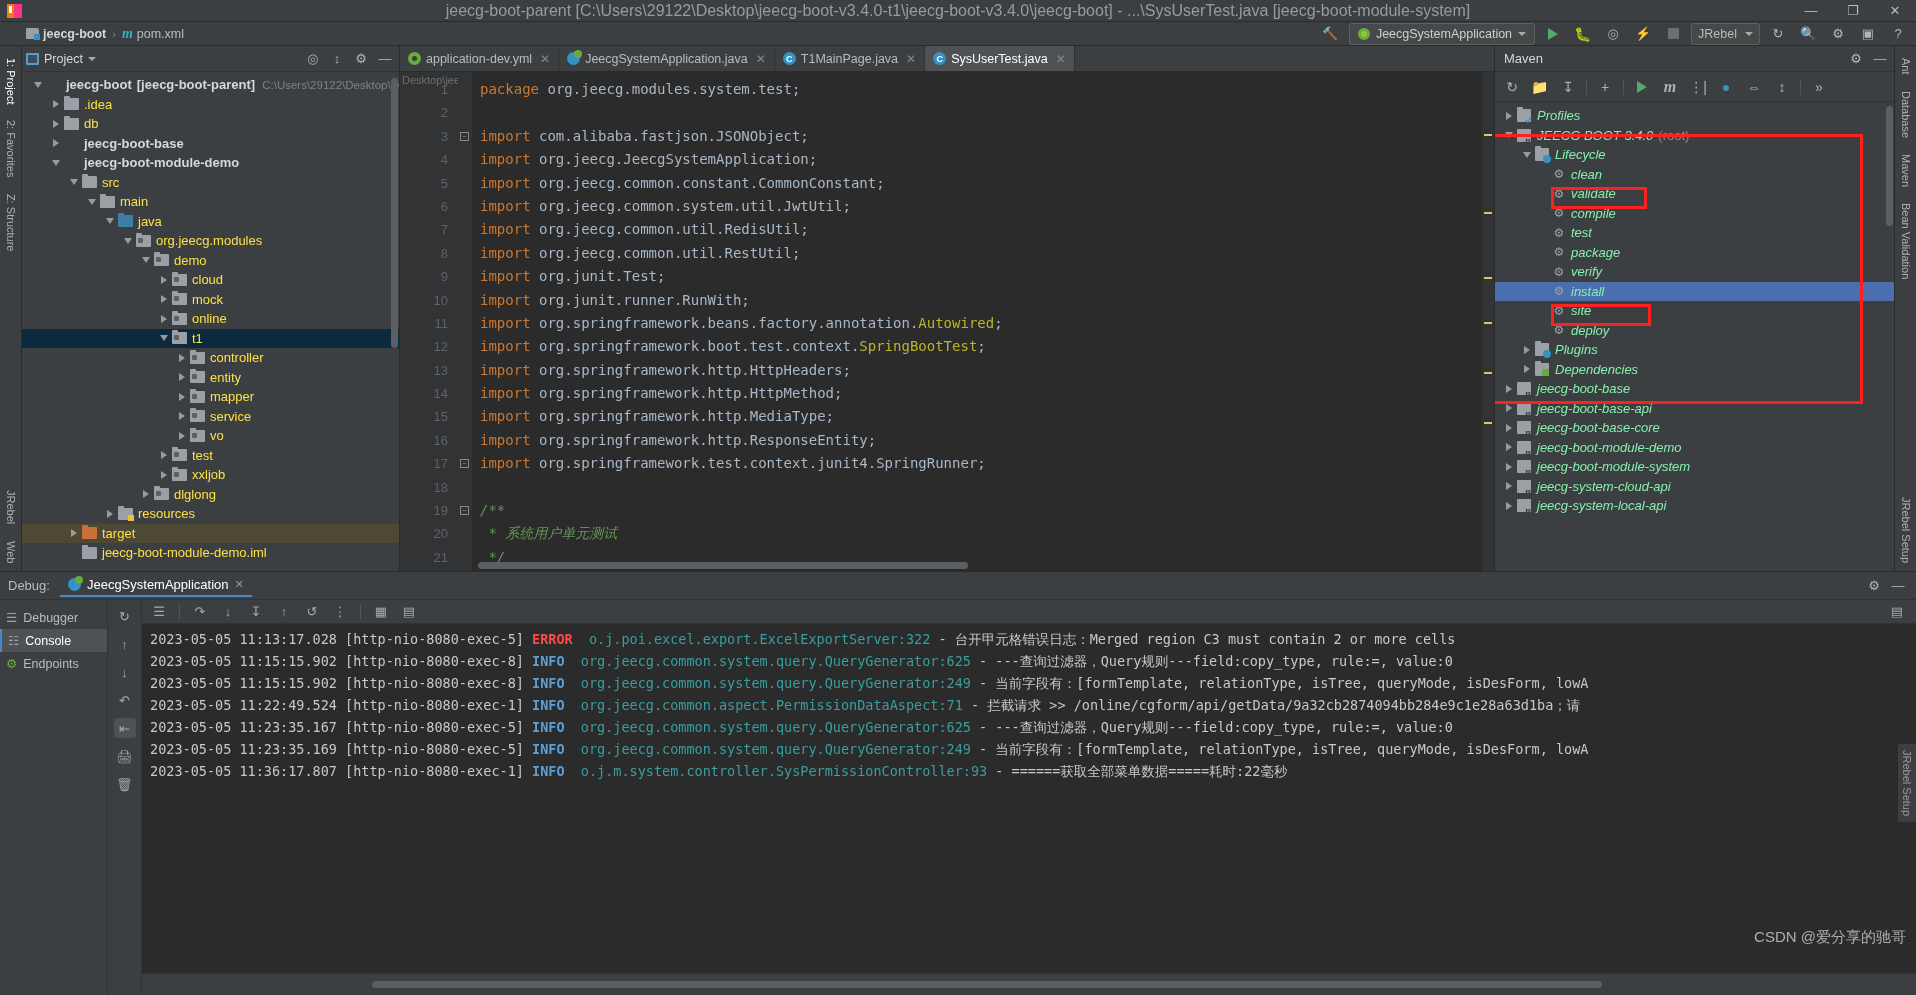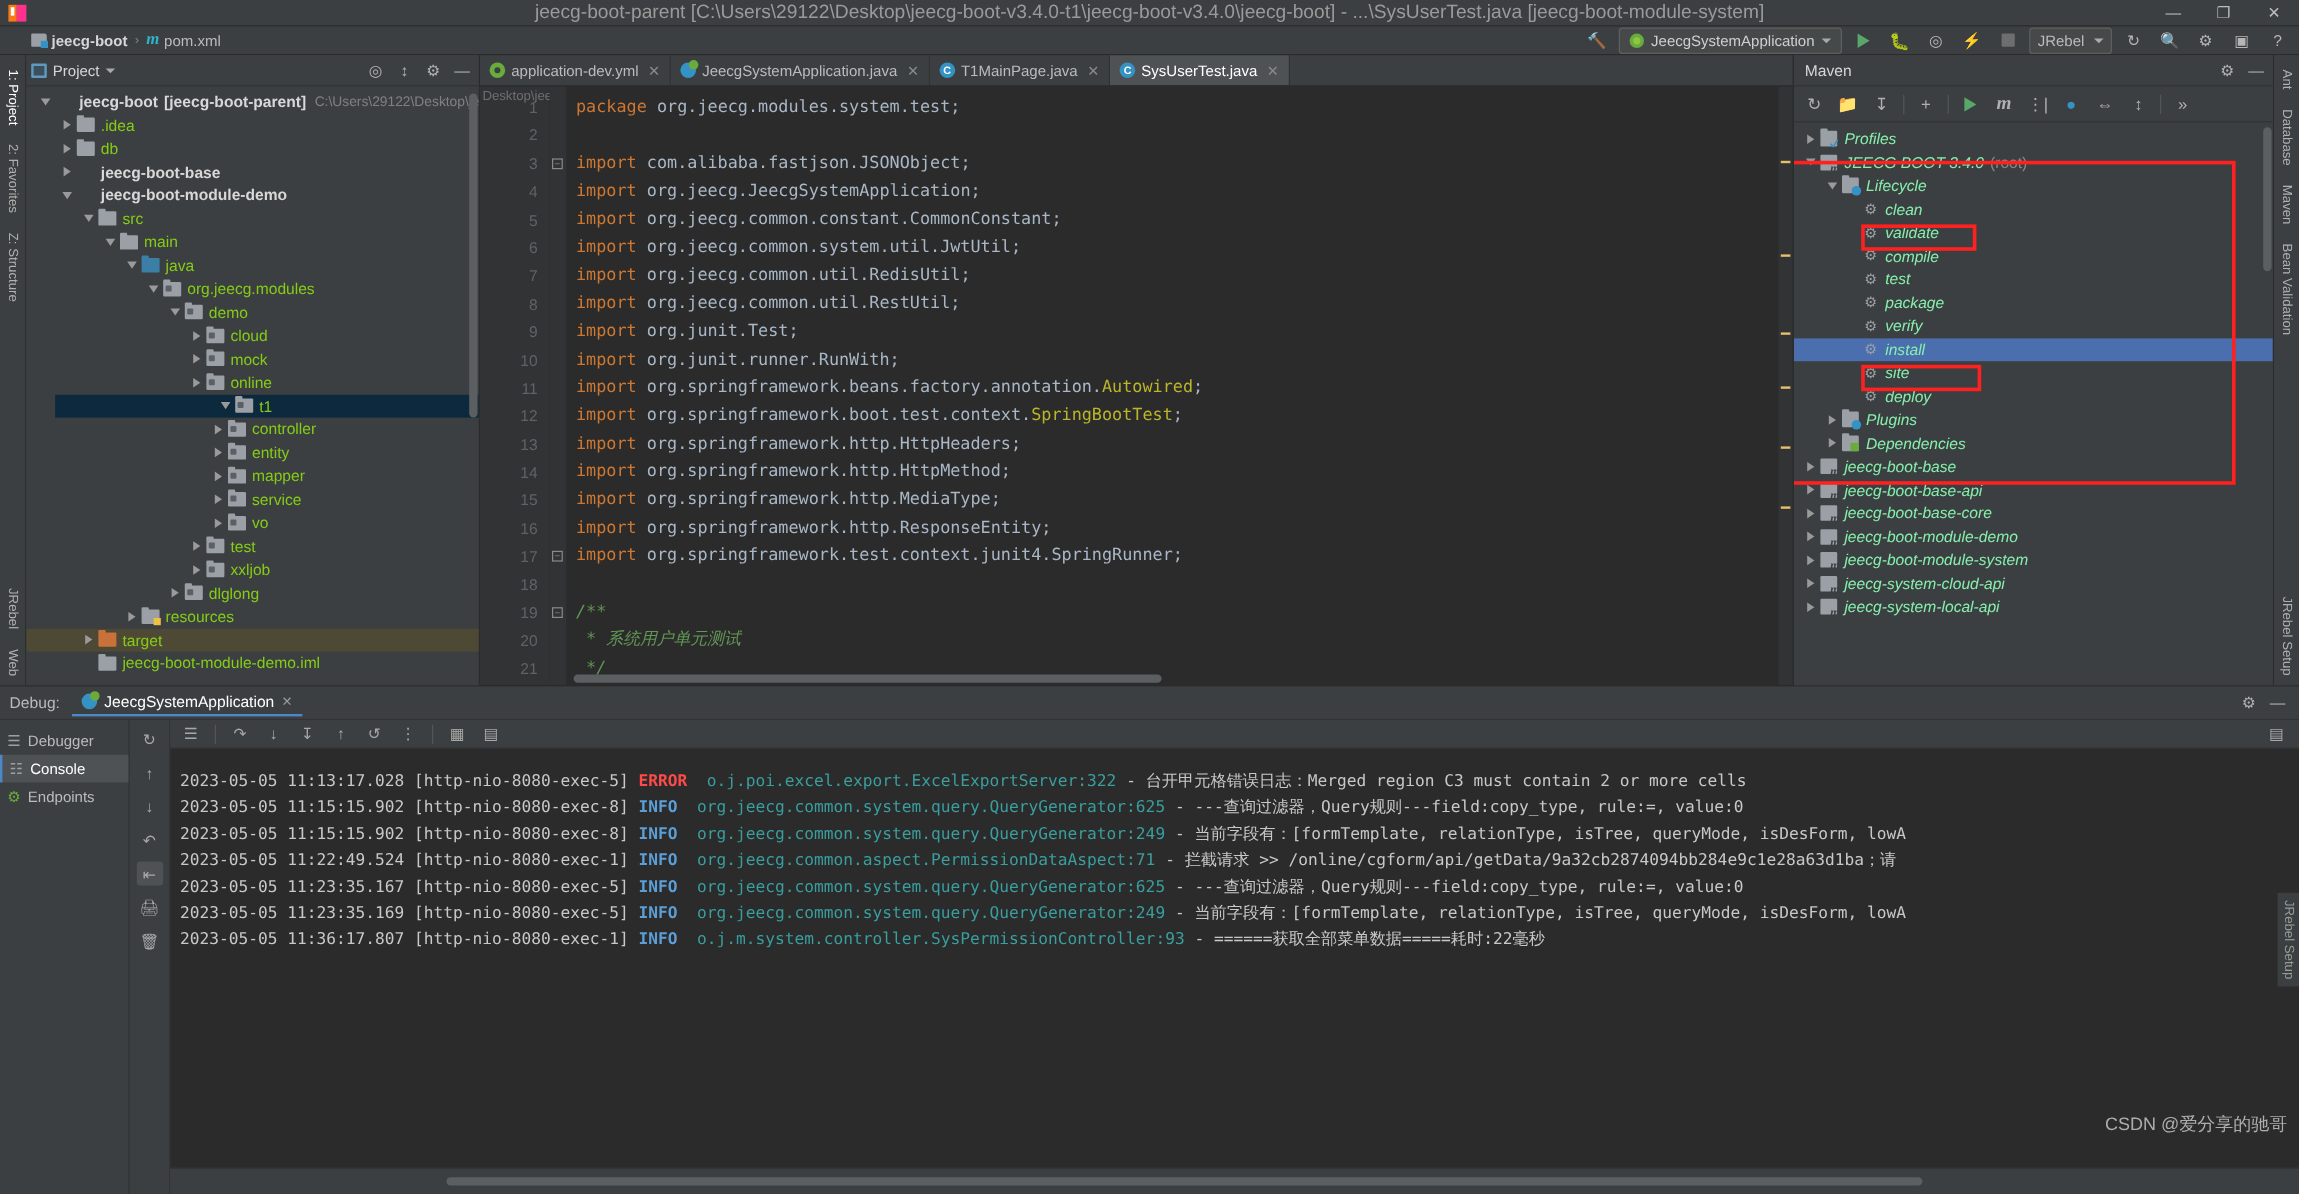--- a/index.html
+++ b/index.html
@@ -94,41 +94,41 @@
   .pp-title{ display:flex;align-items:center;gap:5px;font-size:12.5px;color:#d6d6d6;}
   .sq-ic{ width:13px;height:12px;border:2px solid #5e9bbf;background:#3c4f5c;border-radius:1px;}
   .caret-dn{ width:0;height:0;border-left:4px solid transparent;border-right:4px solid transparent;
              border-top:4px solid #a9a9a9;}
   .pp-actions{ margin-left:auto; display:flex; align-items:center; gap:4px; }
   .pp-ic{ width:20px;height:20px;display:flex;align-items:center;justify-content:center;
           color:#b0b0b0;font-size:13px;}
   #project-tree{ flex:1; overflow:hidden; padding-top:3px; position:relative;}
   .trow{ height:19.5px; display:flex; align-items:center; font-size:13px; white-space:nowrap;
          cursor:default; }
-  .trow.sel{ background:#0d293e;margin-left:24px; }
+  .trow.sel{ background:#0d293e; }
   .trow.sel-target{ background:#4e4935; }
   .tw{ width:16px; flex:none; display:flex; align-items:center; justify-content:center;}
   .arrow-r{ width:0;height:0;border-top:4.5px solid transparent;border-bottom:4.5px solid transparent;
             border-left:6px solid #9a9a9a;}
   .arrow-d{ width:0;height:0;border-left:4.5px solid transparent;border-right:4.5px solid transparent;
             border-top:6px solid #9a9a9a;}
   .fic{ width:15px;height:12px;flex:none;margin-right:5px;position:relative;border-radius:1px;}
   .fic.plain{ background:#9aa0a6;}
   .fic.plain::before{content:"";position:absolute;left:0;top:-2px;width:6px;height:3px;background:#9aa0a6;border-radius:1px 1px 0 0;}
   .fic.pkg{ background:#9aa0a6;}
   .fic.pkg::after{content:"";position:absolute;left:2px;top:3px;width:5px;height:5px;background:#5b6066;border-radius:1px;}
   .fic.pkg::before{content:"";position:absolute;left:0;top:-2px;width:6px;height:3px;background:#9aa0a6;border-radius:1px 1px 0 0;}
   .fic.src{ background:#3b7fa6;}
   .fic.src::before{content:"";position:absolute;left:0;top:-2px;width:6px;height:3px;background:#3b7fa6;border-radius:1px 1px 0 0;}
   .fic.res{ background:#9aa0a6;}
   .fic.res::before{content:"";position:absolute;left:0;top:-2px;width:6px;height:3px;background:#9aa0a6;border-radius:1px 1px 0 0;}
   .fic.res::after{content:"";position:absolute;right:-1px;bottom:-1px;width:6px;height:6px;background:#f0c040;}
   .fic.orange{ background:#c9713a;}
   .fic.orange::before{content:"";position:absolute;left:0;top:-2px;width:6px;height:3px;background:#c9713a;border-radius:1px 1px 0 0;}
-  .tlabel{ color:#84cc16; }
+  .tlabel{ color:#fde047; }
   .tlabel.b{ font-weight:bold; color:#d8d8d8;}
   .tpath{ color:#808080; font-size:11.5px; margin-left:7px;}
   #pp-scrollbar{ position:absolute; right:1px; top:6px; width:7px; height:270px;
                  background:#5c5f61; border-radius:4px;}
 
   
   #editor-area{ flex:1; display:flex; flex-direction:column; background:#2b2b2b; min-width:0;}
   #tabs{ height:26px; background:#3c3f41; display:flex; align-items:stretch;
          border-bottom:1px solid #2b2b2b; overflow:hidden;}
   .tab{ display:flex; align-items:center; gap:5px; padding:0 8px; font-size:12.5px;
@@ -209,21 +209,21 @@
   .dh-actions{ margin-left:auto; display:flex; gap:4px;}
   #debug-body{ flex:1; display:flex; min-height:0;}
   #debug-tabs{ width:108px; border-right:1px solid #323232; padding-top:6px; flex:none;}
   .dtab{ display:flex;align-items:center;gap:6px; padding:4px 6px; font-size:12.5px;
          color:#bbbbbb; cursor:default; white-space:nowrap;}
   .dtab.active{ color:#ffffff; border-left:2px solid #4a88c7; background:#4e5254;}
   #debug-side-ic{ width:34px; border-right:1px solid #323232; display:flex; flex-direction:column;
                   align-items:center; padding-top:6px; gap:8px; flex:none;}
   .dsi{ width:22px;height:20px;display:flex;align-items:center;justify-content:center;
         color:#a8a8a8; font-size:13px;}
-  #console{ flex:1; background:#2b2b2b; position:relative; overflow:hidden; padding-top:16px;}
+  #console{ flex:1; background:#2b2b2b; position:relative; overflow:hidden; padding-top:4px;}
   .logline{ height:22px; line-height:22px; white-space:pre; font-size:13.5px; padding-left:8px;}
   .lg-ts{ color:#c8c8c8;} .lg-err{ color:#ff4a4a; font-weight:bold;}
   .lg-info{ color:#5c9fd6; font-weight:bold;} .lg-logger{ color:#3a9e9e;}
   .lg-msg{ color:#c8c8c8;}
   #console-top-tb{ height:24px; display:flex; align-items:center; gap:6px; padding-left:6px;
                    background:#3c3f41; border-bottom:1px solid #323232;}
   .ctb{ width:22px;height:20px;display:flex;align-items:center;justify-content:center;color:#a8a8a8;font-size:13px;}
   #watermark{ position:absolute; right:10px; bottom:26px; color:#b9b9b9; font-size:15px;
               opacity:.92;}
   #jr-tab{ position:absolute; right:0; top:120px; writing-mode:vertical-rl;

